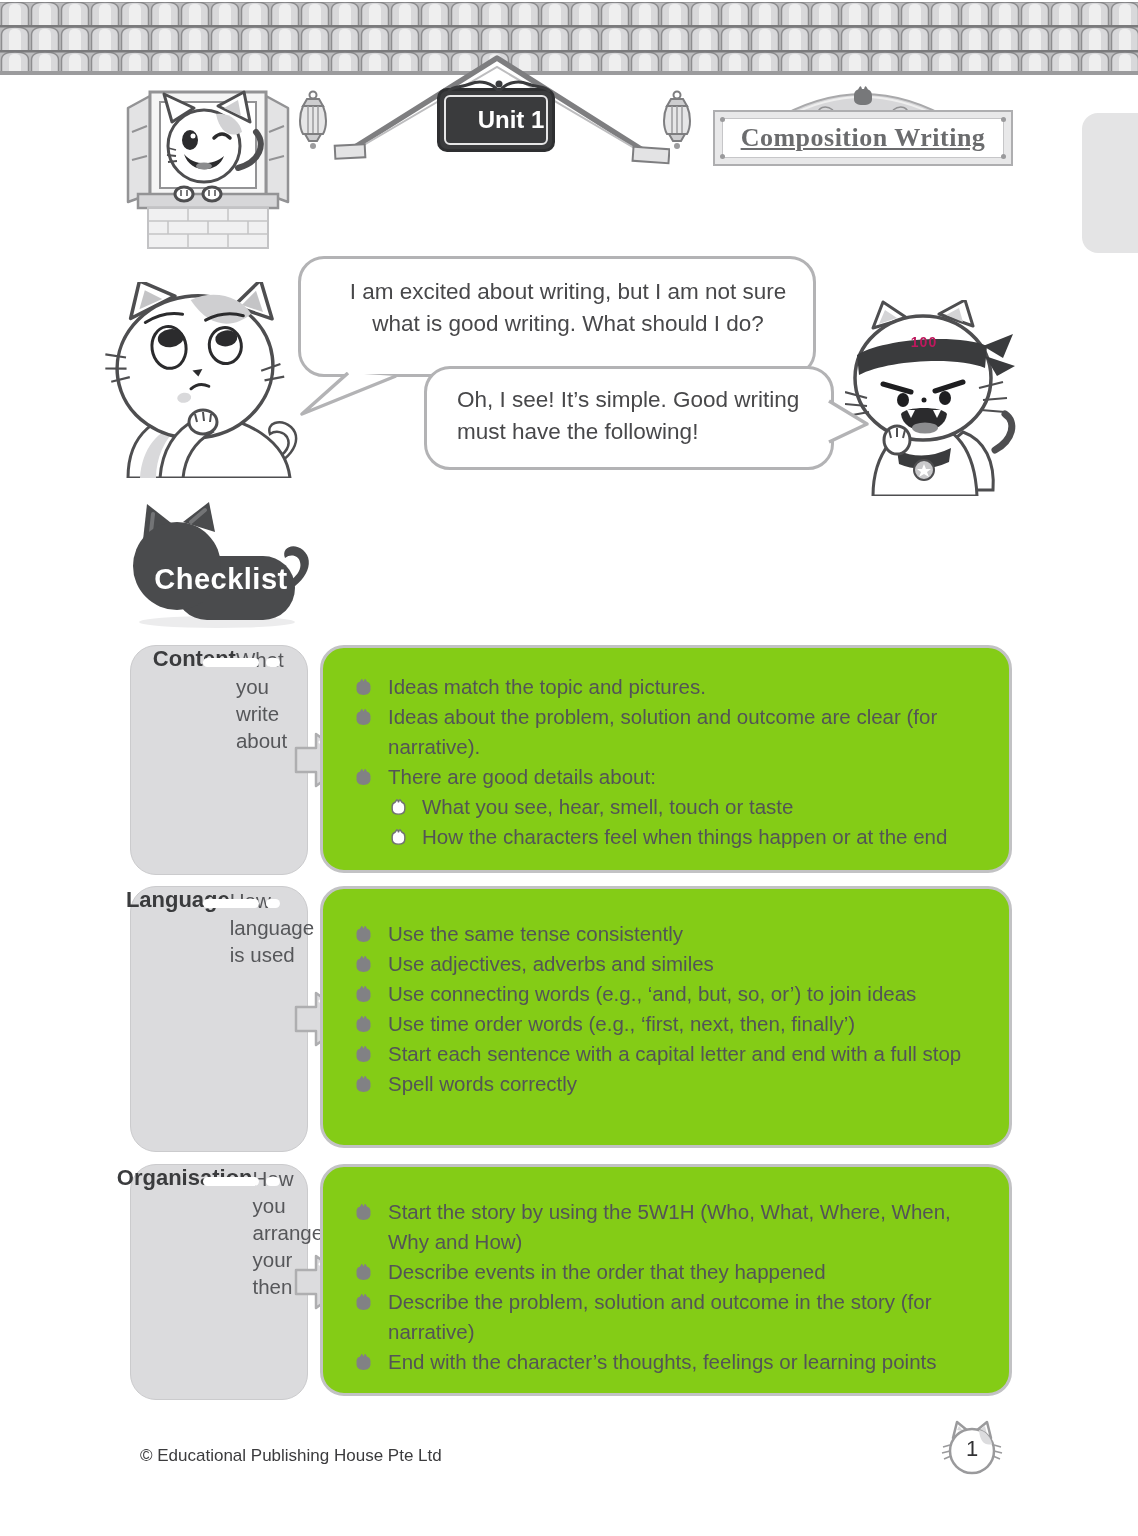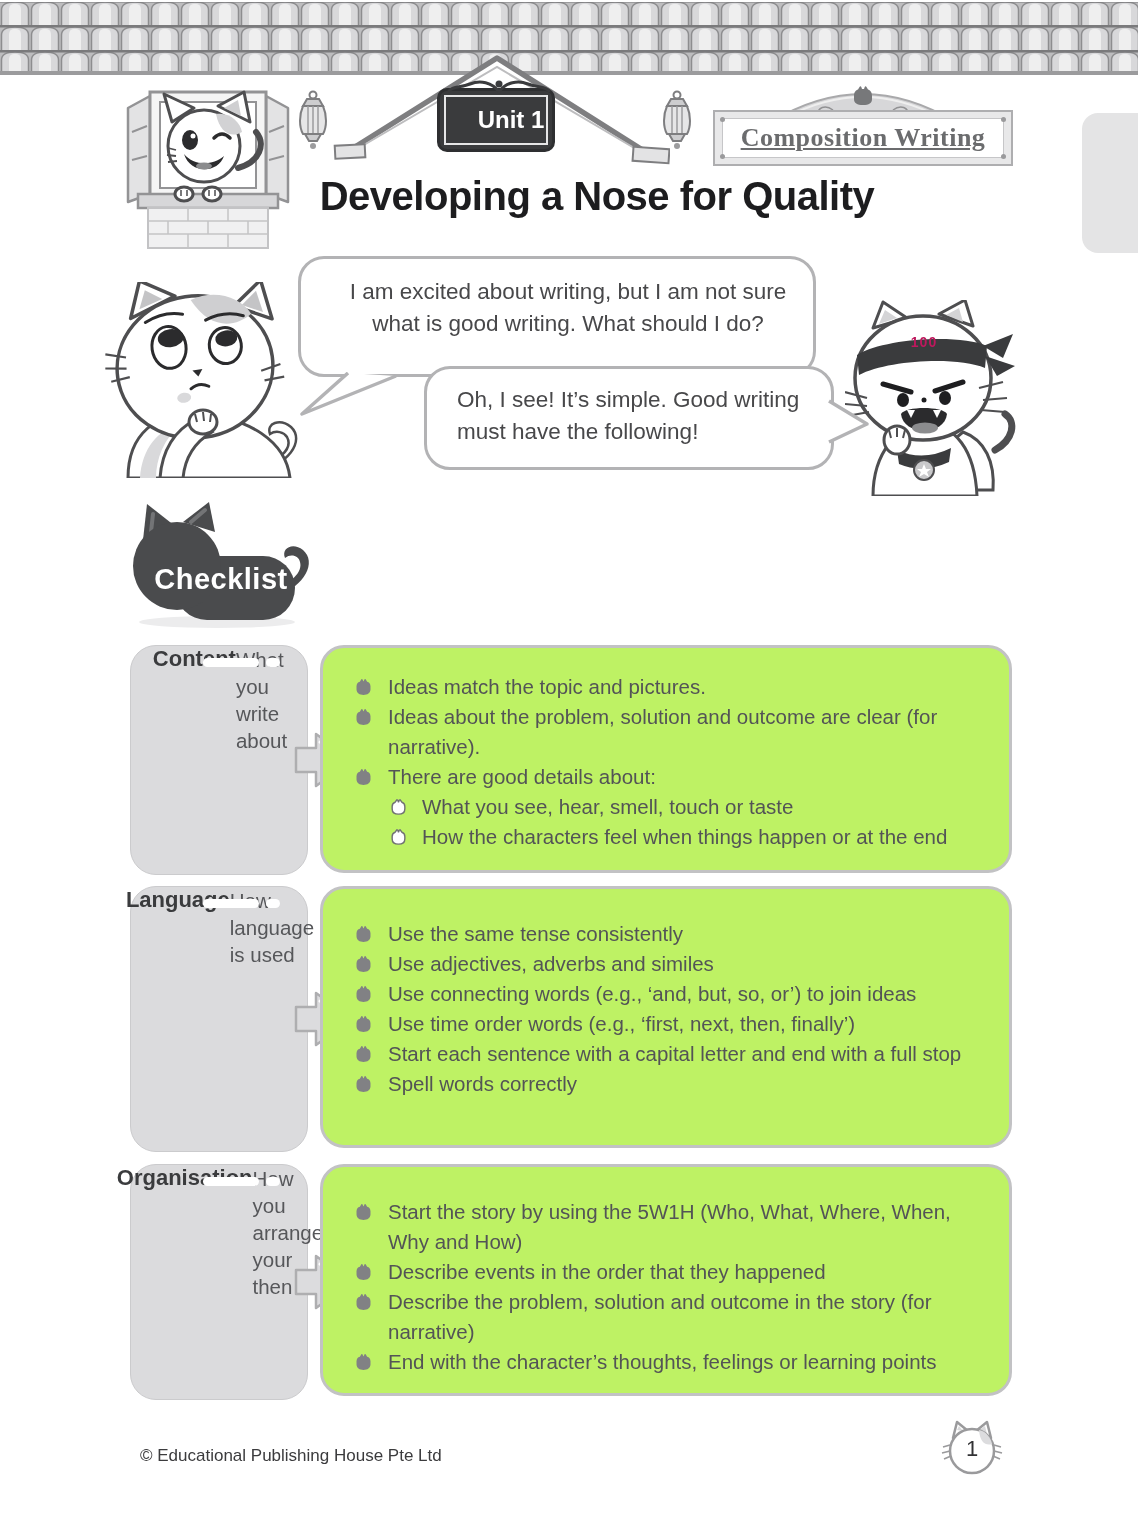--- a/index.html
+++ b/index.html
@@ -8,21 +8,21 @@
 
   
   .roof { position:absolute; left:0; top:0; }
   .gable { position:absolute; left:325px; top:48px; }
   .lantern { position:absolute; }
   .lantern.l1 { left:296px; top:90px; }
   .lantern.l2 { left:660px; top:90px; }
 
   .unit-plaque { position:absolute; left:437px; top:88px; width:118px; height:64px;
                  background:#3a3b3d; border:3px solid #2e2f31; border-radius:10px; box-sizing:border-box; }
-  .unit-plaque .inner { margin:4px; height:calc(100% - 8px); border:2px solid #e6e6e7; border-radius:0;
+  .unit-plaque .inner { margin:4px; height:calc(100% - 8px); border:2px solid #e6e6e7; border-radius:6px;
                  display:flex; align-items:center; justify-content:center;
                  color:#fff; font-size:24px; font-weight:800; box-sizing:border-box;padding-left:30px; }
   .unit-orn { position:absolute; left:0; top:-15px; width:118px; height:20px; }
 
   .cw-sign { position:absolute; left:713px; top:84px; width:300px; height:82px; }
   .cw-arch { position:absolute; left:0; top:0; }
   .cw-board { position:absolute; left:0; top:26px; width:300px; height:56px; background:#e8e8e9;
               border:2px solid #aeaeb0; box-sizing:border-box; }
   .cw-board .inner { position:absolute; left:7px; right:7px; top:6px; bottom:6px; background:#fff;
               border:1.5px solid #c6c6c8; display:flex; align-items:center; justify-content:center;
@@ -65,21 +65,21 @@
   .notch-bar { position:absolute; top:12px; right:48px; width:56px; height:9px; background:#fff; border-radius:5px; }
   .notch-dot { position:absolute; top:12px; right:27px; width:14px; height:9px; background:#fff; border-radius:5px; }
   .label-title { font-size:22px; font-weight:bold; color:#3a3b3d; margin-bottom:5px; }
   .label-sub { font-size:20.5px; color:#56575a; line-height:1.32; }
   .row1 .label-sub, .row3 .label-sub { max-width:122px; }
   .row2 .label-sub { max-width:112px; }
 
   .arrow { position:absolute; left:164px; }
   .row1 .arrow { top:86px; } .row2 .arrow { top:104px; } .row3 .arrow { top:89px; }
 
-  .items-box { position:absolute; left:190px; top:0; width:692px; background:#bef264;
+  .items-box { position:absolute; left:190px; top:0; width:692px; background:#84cc16;
                border:3px solid #c2c2c4; border-radius:24px; box-sizing:border-box;
                padding:24px 18px 12px 30px; }
   .row1 .items-box { height:228px; } .row2 .items-box { height:262px; padding-top:30px; } .row3 .items-box { height:232px; padding-top:30px; }
 
   .check-item { display:flex; align-items:flex-start; font-size:20.5px; color:#535456; line-height:30px; }
   .check-item .cat-bullet { flex:0 0 auto; width:22px; margin:6px 13px 0 0; display:flex; }
   .check-item.sub { padding-left:36px; }
   .check-item.sub .cat-bullet { width:20px; margin-top:7px; }
 
   
@@ -178,21 +178,20 @@
     <ellipse cx="84" cy="84" rx="8" ry="3.5" fill="#8b8c8e"></ellipse>
     <path d="M48,66 L56,68 M47,73 L56,74 M48,80 L57,79" stroke="#4e4e50" stroke-width="1.8"></path>
     <rect x="18" y="112" width="140" height="14" fill="#d7d7d9" stroke="#939395" stroke-width="2.5"></rect>
     <ellipse cx="64" cy="112" rx="9" ry="7" fill="#fff" stroke="#4e4e50" stroke-width="3"></ellipse>
     <ellipse cx="92" cy="112" rx="9" ry="7" fill="#fff" stroke="#4e4e50" stroke-width="3"></ellipse>
     <path d="M61,108 L61,114 M67,108 L67,114 M89,108 L89,114 M95,108 L95,114" stroke="#4e4e50" stroke-width="1.5"></path>
     <rect x="28" y="126" width="120" height="40" fill="#f0f0f1" stroke="#c3c3c5" stroke-width="2"></rect>
     <path d="M28,139 L148,139 M28,152 L148,152 M68,126 L68,139 M108,126 L108,139 M48,139 L48,152 M88,139 L88,152 M128,139 L128,152 M68,152 L68,166 M108,152 L108,166" stroke="#c3c3c5" stroke-width="1.5"></path>
   </svg>
 
-  <div class="page-title">Developing a Nose for Quality</div>
 
   <div class="side-tab"></div>
 
   <svg class="think-cat" width="205" height="196" viewBox="0 0 205 196">
     <path d="M150,190 C190,185 205,158 191,145 C180,136 166,141 170,152 C176,148 184,150 187,155 C193,166 180,182 148,186 Z" fill="#fff" stroke="#4e4e50" stroke-width="2.5"></path>
     <path d="M28,196 C28,152 56,130 96,132 C150,135 186,160 190,196 Z" fill="#fff" stroke="#4e4e50" stroke-width="3"></path>
     <path d="M40,196 C42,166 58,148 80,142 C64,158 56,176 56,196 Z" fill="#d9d9db"></path>
     <g transform="rotate(-8 95 85)">
       <polygon points="38,28 52,-8 85,12" fill="#fff" stroke="#4e4e50" stroke-width="3.5" stroke-linejoin="round"></polygon>
       <polygon points="48,20 56,2 72,13" fill="#c4c4c6"></polygon>

